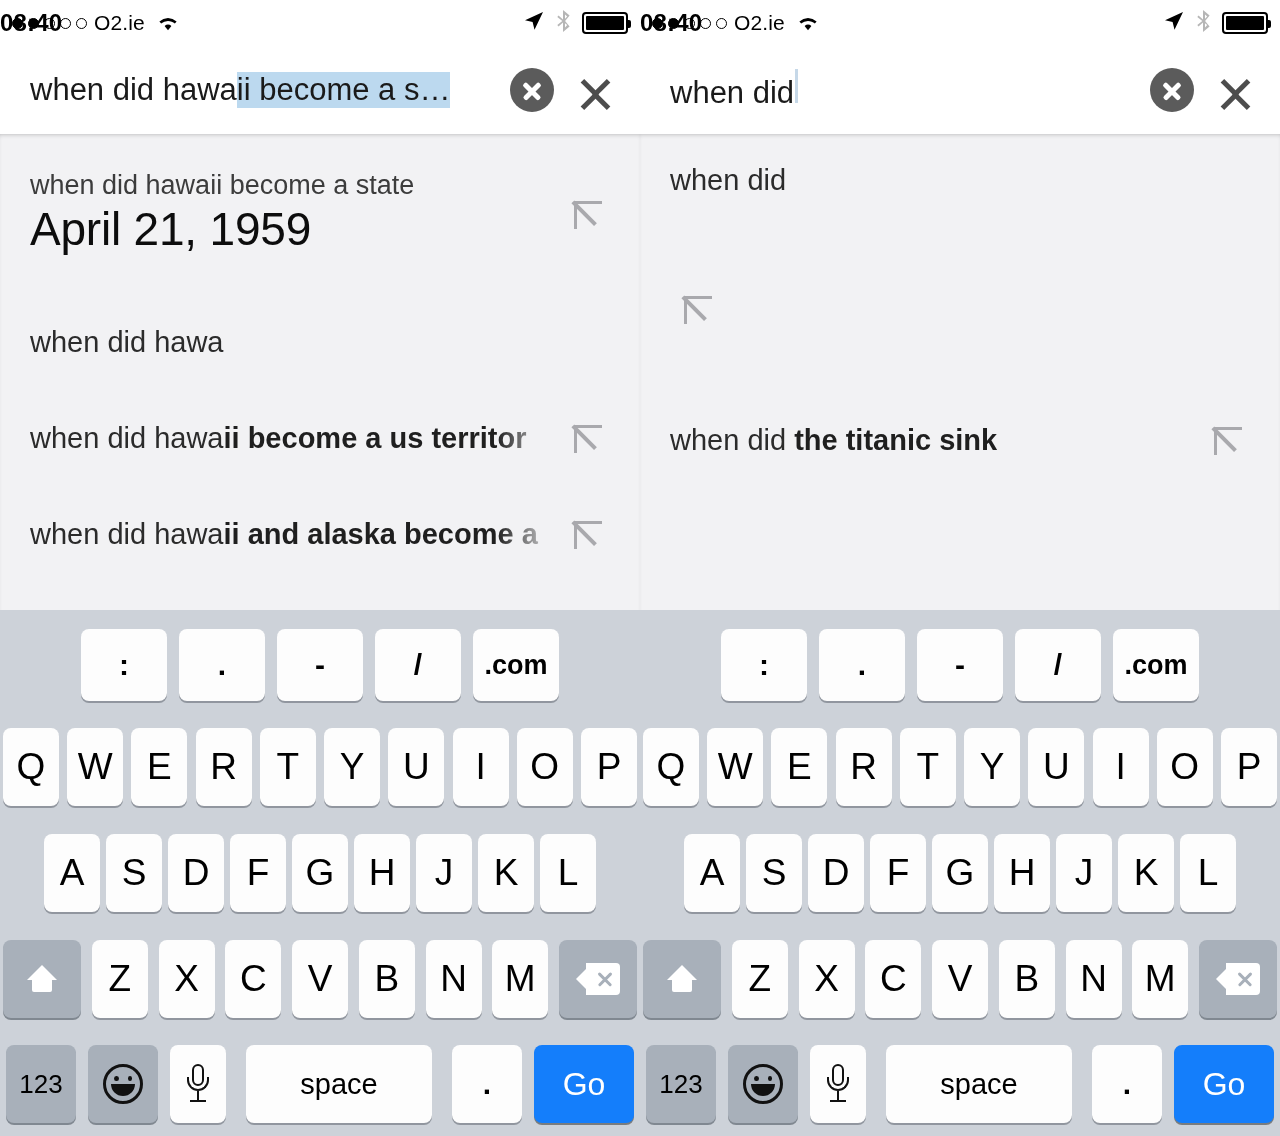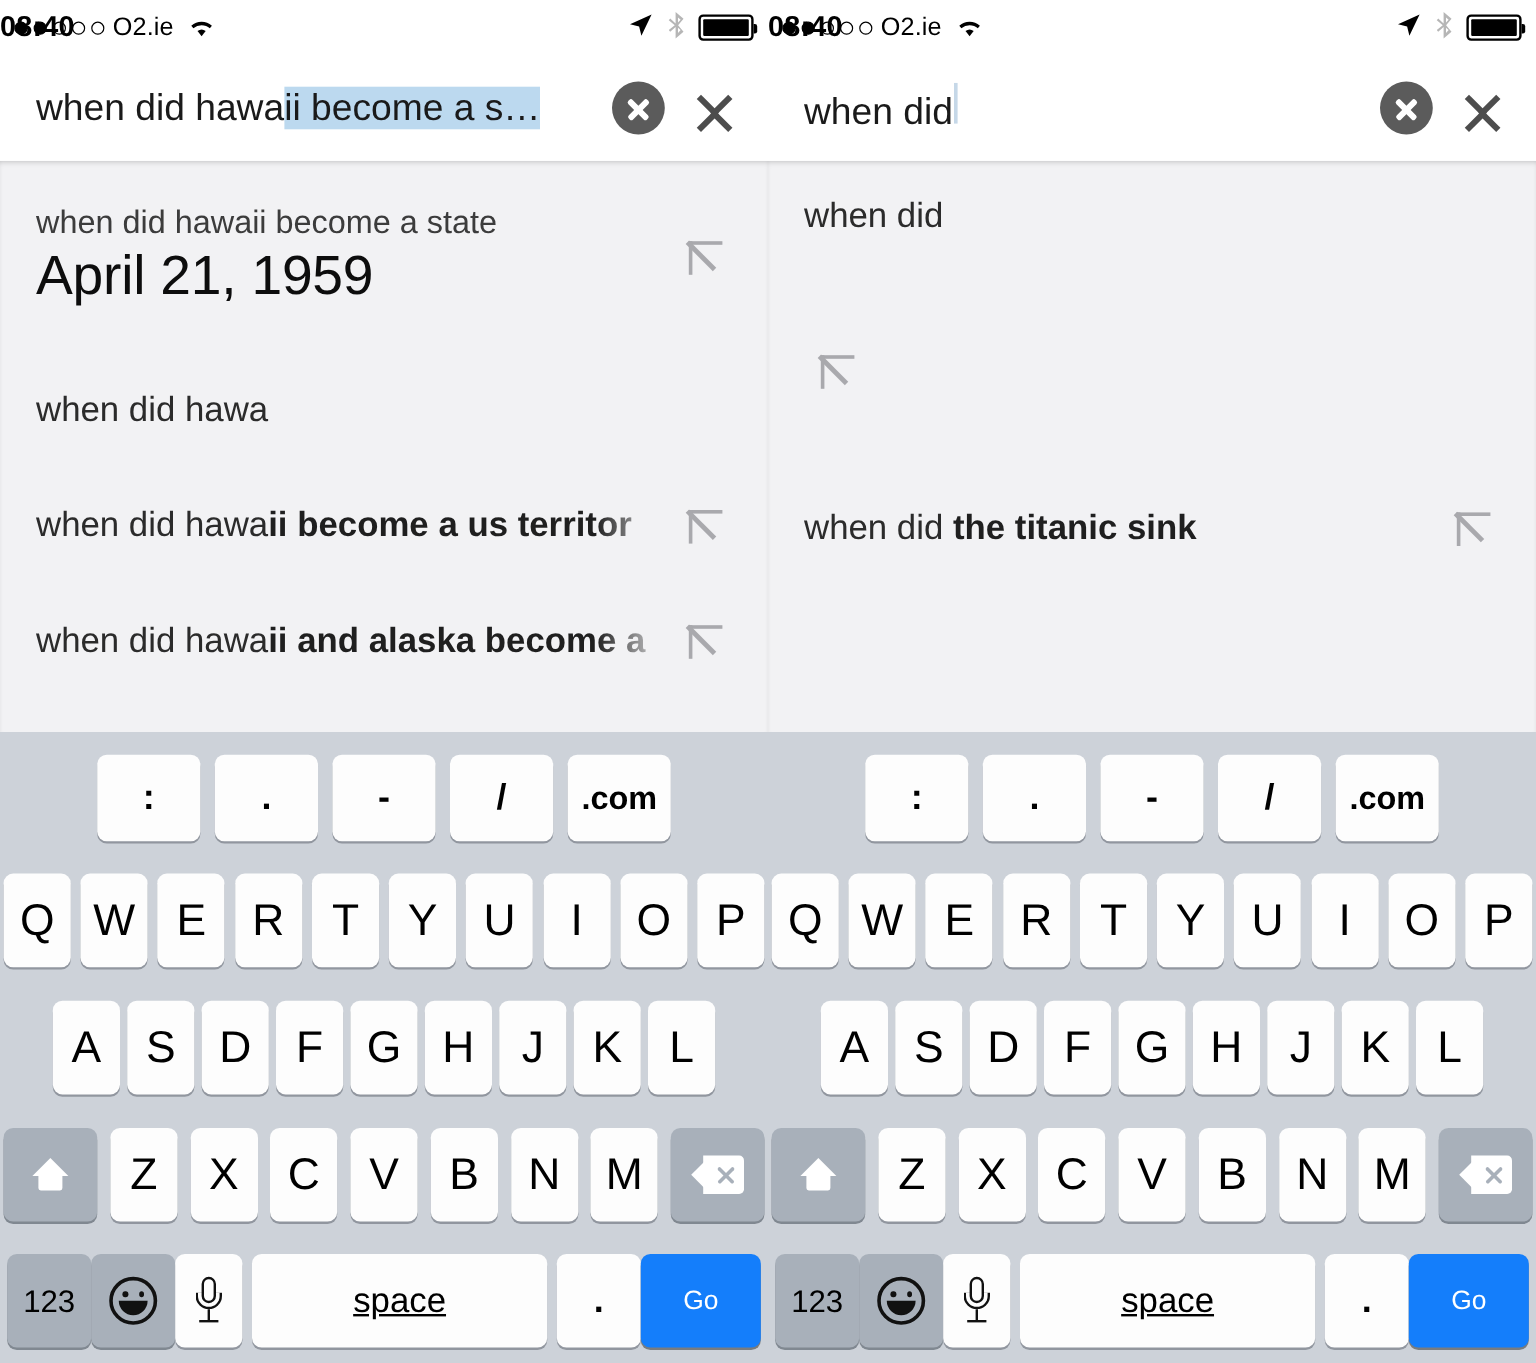--- a/index.html
+++ b/index.html
@@ -67,38 +67,38 @@
 
   
   .keyboards{display:flex;width:1280px;height:526px;}
   .kb{width:640px;height:526px;background:#cdd2d9;display:flex;flex-direction:column;box-sizing:border-box;
       padding-top:6px;}
   .krow{display:flex;align-items:center;justify-content:center;}
   .krow.r0{height:98px;gap:12px;}
   .krow.r1{height:106px;justify-content:space-between;padding:0 3px;box-sizing:border-box;}
   .krow.r2{height:106px;justify-content:center;gap:6px;}
   .krow.r3{height:106px;justify-content:space-between;padding:0 3px;box-sizing:border-box;}
-  .krow.r4{height:104px;justify-content:space-between;padding:0 6px;box-sizing:border-box;}
+  .krow.r4{height:104px;justify-content:space-between;padding:0 6px;box-sizing:border-box;gap:12px;}
 
   .key{background:#fdfdfd;border-radius:8px;box-shadow:0 2px 0 rgba(134,140,148,.85);
        display:flex;align-items:center;justify-content:center;color:#000;box-sizing:border-box;}
   .key.dark{background:#a8b0ba;box-shadow:0 2px 0 rgba(120,127,136,.9);}
   .key.blue{background:#147efb;box-shadow:0 2px 0 rgba(99,102,104,.8);color:#fff;}
   .k-acc{width:86px;height:72px;font-size:30px;font-weight:700;}
   .k-acc.com{font-size:27px;}
   .k-let{width:56px;height:78px;font-size:37px;font-weight:400;}
   .k-let.mid{width:56px;}
   .k-shift{width:78px;height:78px;}
   .k-back{width:78px;height:78px;}
   .k-123{width:70px;height:78px;font-size:26px;}
   .k-emoji{width:70px;height:78px;}
   .k-mic{width:56px;height:78px;}
-  .k-space{flex:1;height:78px;font-size:29px;margin:0 8px;text-decoration:underline;}
+  .k-space{flex:1;height:78px;font-size:29px;margin:0 8px;}
   .k-dot{width:70px;height:78px;font-size:30px;font-weight:700;}
-  .k-go{width:100px;height:78px;font-size:22px;text-align:right;}
+  .k-go{width:100px;height:78px;font-size:32px;text-align:right;}
 
   
   .g-shift{width:34px;height:34px;position:relative;}
   .g-shift::before{content:"";position:absolute;left:7px;top:15px;width:20px;height:15px;background:#fff;border-radius:2px;}
   .g-shift::after{content:"";position:absolute;left:2px;top:3px;width:0;height:0;
     border-left:15px solid transparent;border-right:15px solid transparent;border-bottom:15px solid #fff;}
   
   .g-back{width:44px;height:32px;position:relative;}
   .g-back::before{content:"";position:absolute;left:10px;top:0;width:34px;height:32px;background:#fff;border-radius:0 4px 4px 0;}
   .g-back::after{content:"";position:absolute;left:0px;top:3px;width:0;height:0;

